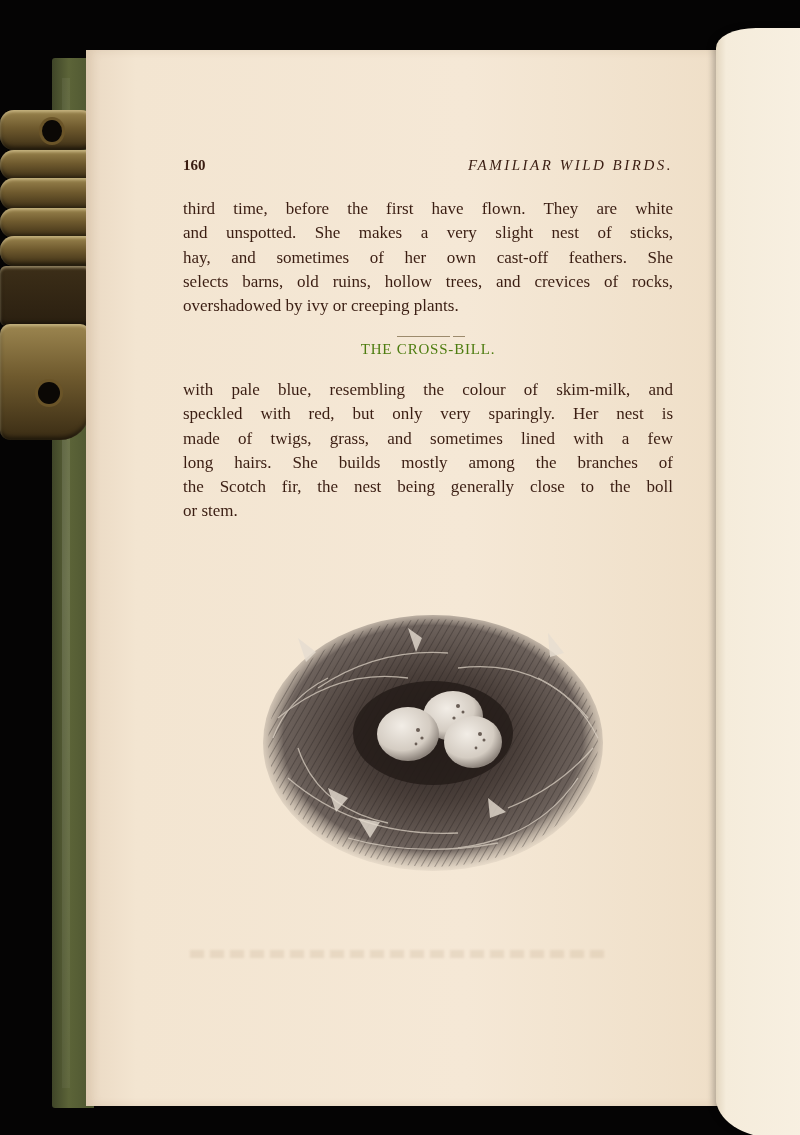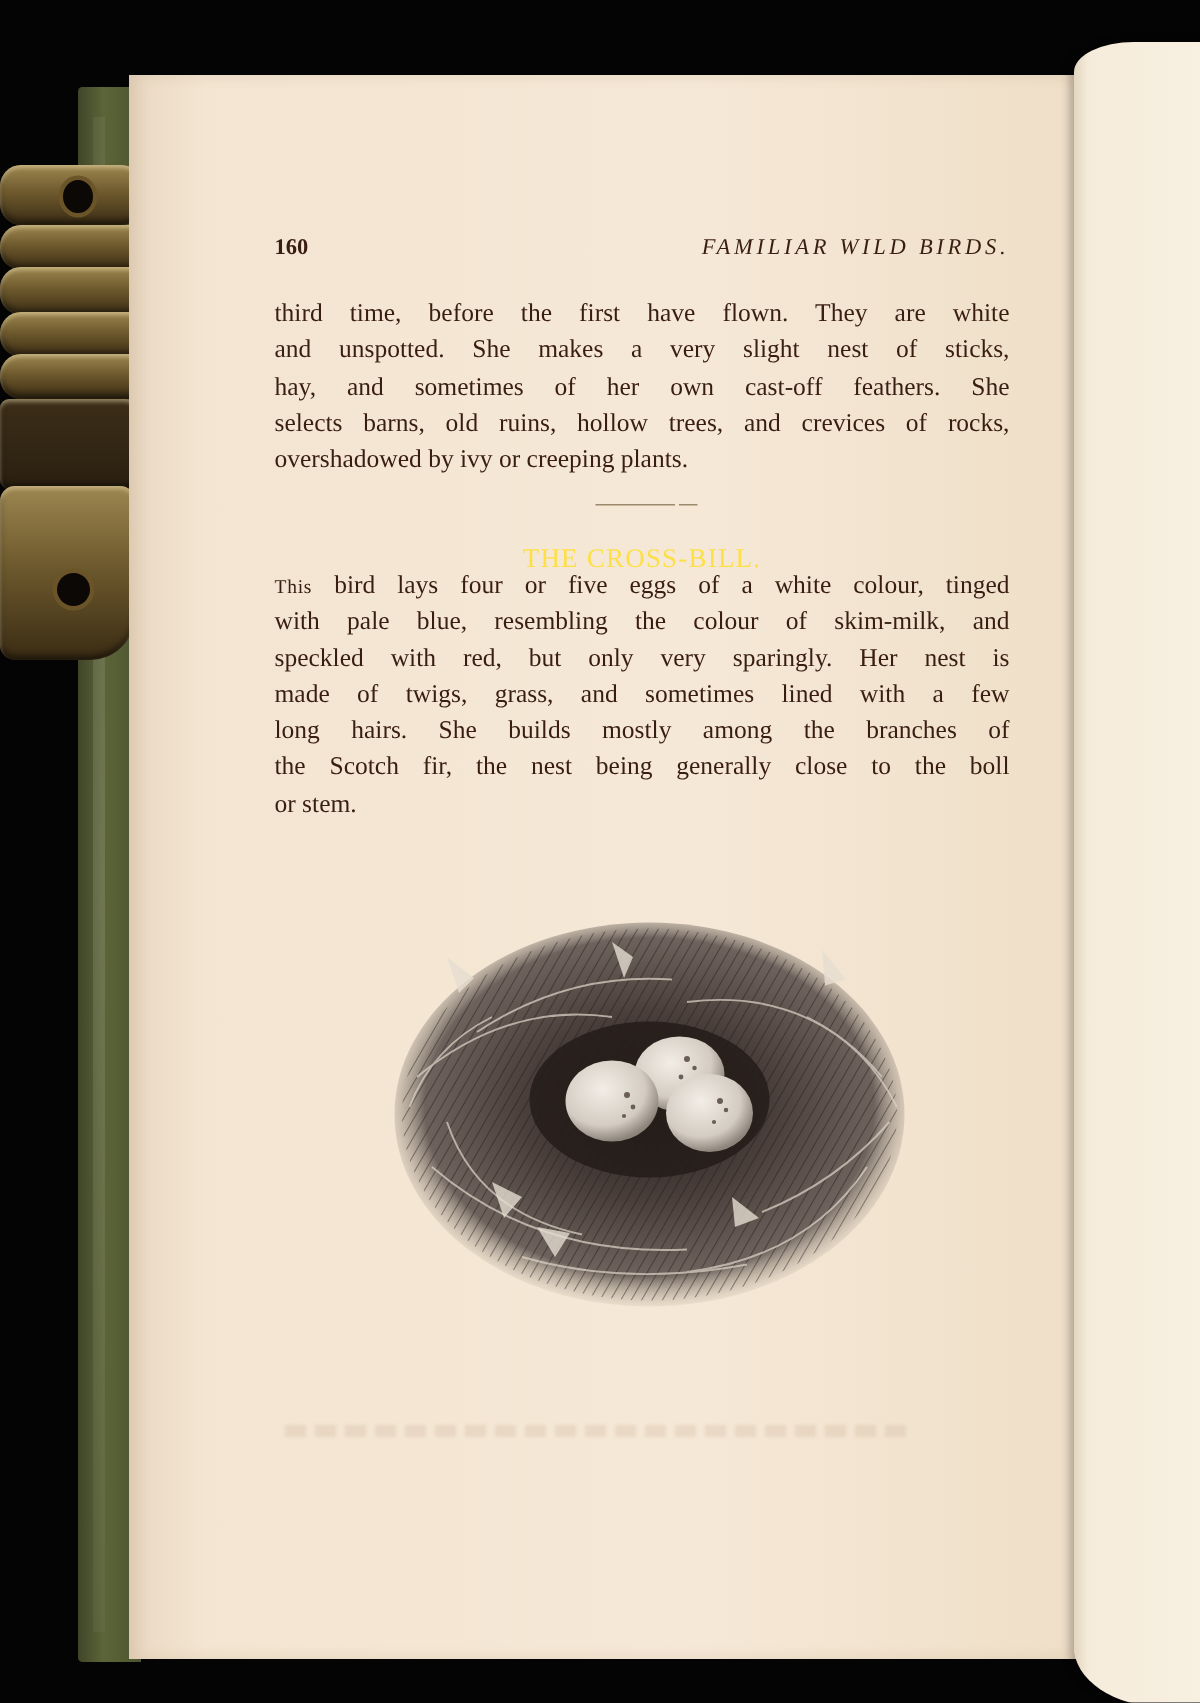--- a/index.html
+++ b/index.html
@@ -56,22 +56,22 @@
     .para .line {
       display: block; text-align: justify; text-align-last: justify; white-space: nowrap;
       overflow: visible; height: 24.3px;
     }
     .para .line.last { text-align-last: left; }
     .divider {
       position: absolute; left: 397px; top: 336px; width: 68px; height: 1px;
       background: linear-gradient(90deg, #9c8a6c 0 78%, transparent 78% 82%, #9c8a6c 82% 100%);
     }
     .section-heading {
-      position: absolute; left: 183px; width: 490px; top: 362px; text-align: center;
-      color: #fde047; font-size: 18px; letter-spacing: 0.8px;
+      position: absolute; left: 183px; width: 490px; top: 341px; text-align: center;
+      color: #4d7c0f; font-size: 15px; letter-spacing: 0.8px;
     }
     .smallcaps { font-size: 13px; letter-spacing: 0.5px; }
     .illustration {
       position: absolute; left: 258px; top: 608px; width: 350px; height: 266px;
     }
     .show-through {
       position: absolute; left: 190px; top: 950px; width: 420px; height: 8px;
       background: repeating-linear-gradient(90deg, rgba(180,150,120,0.18) 0 14px, transparent 14px 20px);
       filter: blur(1px);
     }
@@ -107,21 +107,20 @@
   <span class="line">hay, and sometimes of her own cast-off feathers.  She</span>
   <span class="line">selects barns, old ruins, hollow trees, and crevices of rocks,</span>
   <span class="line last">overshadowed by ivy or creeping plants.</span>
 </div>
 
 <div class="divider"></div>
 
 <div class="section-heading">THE CROSS-BILL.</div>
 
 <div class="para" style="top:378px;">
-  <span class="line"><span class="smallcaps">This</span><span> bird lays four or five eggs of a white colour, tinged</span></span>
   <span class="line">with pale blue, resembling the colour of skim-milk, and</span>
   <span class="line">speckled with red, but only very sparingly.  Her nest is</span>
   <span class="line">made of twigs, grass, and sometimes lined with a few</span>
   <span class="line">long hairs.  She builds mostly among the branches of</span>
   <span class="line">the Scotch fir, the nest being generally close to the boll</span>
   <span class="line last">or stem.</span>
 </div>
 
 <svg class="illustration" viewBox="0 0 350 266">
   <defs>

